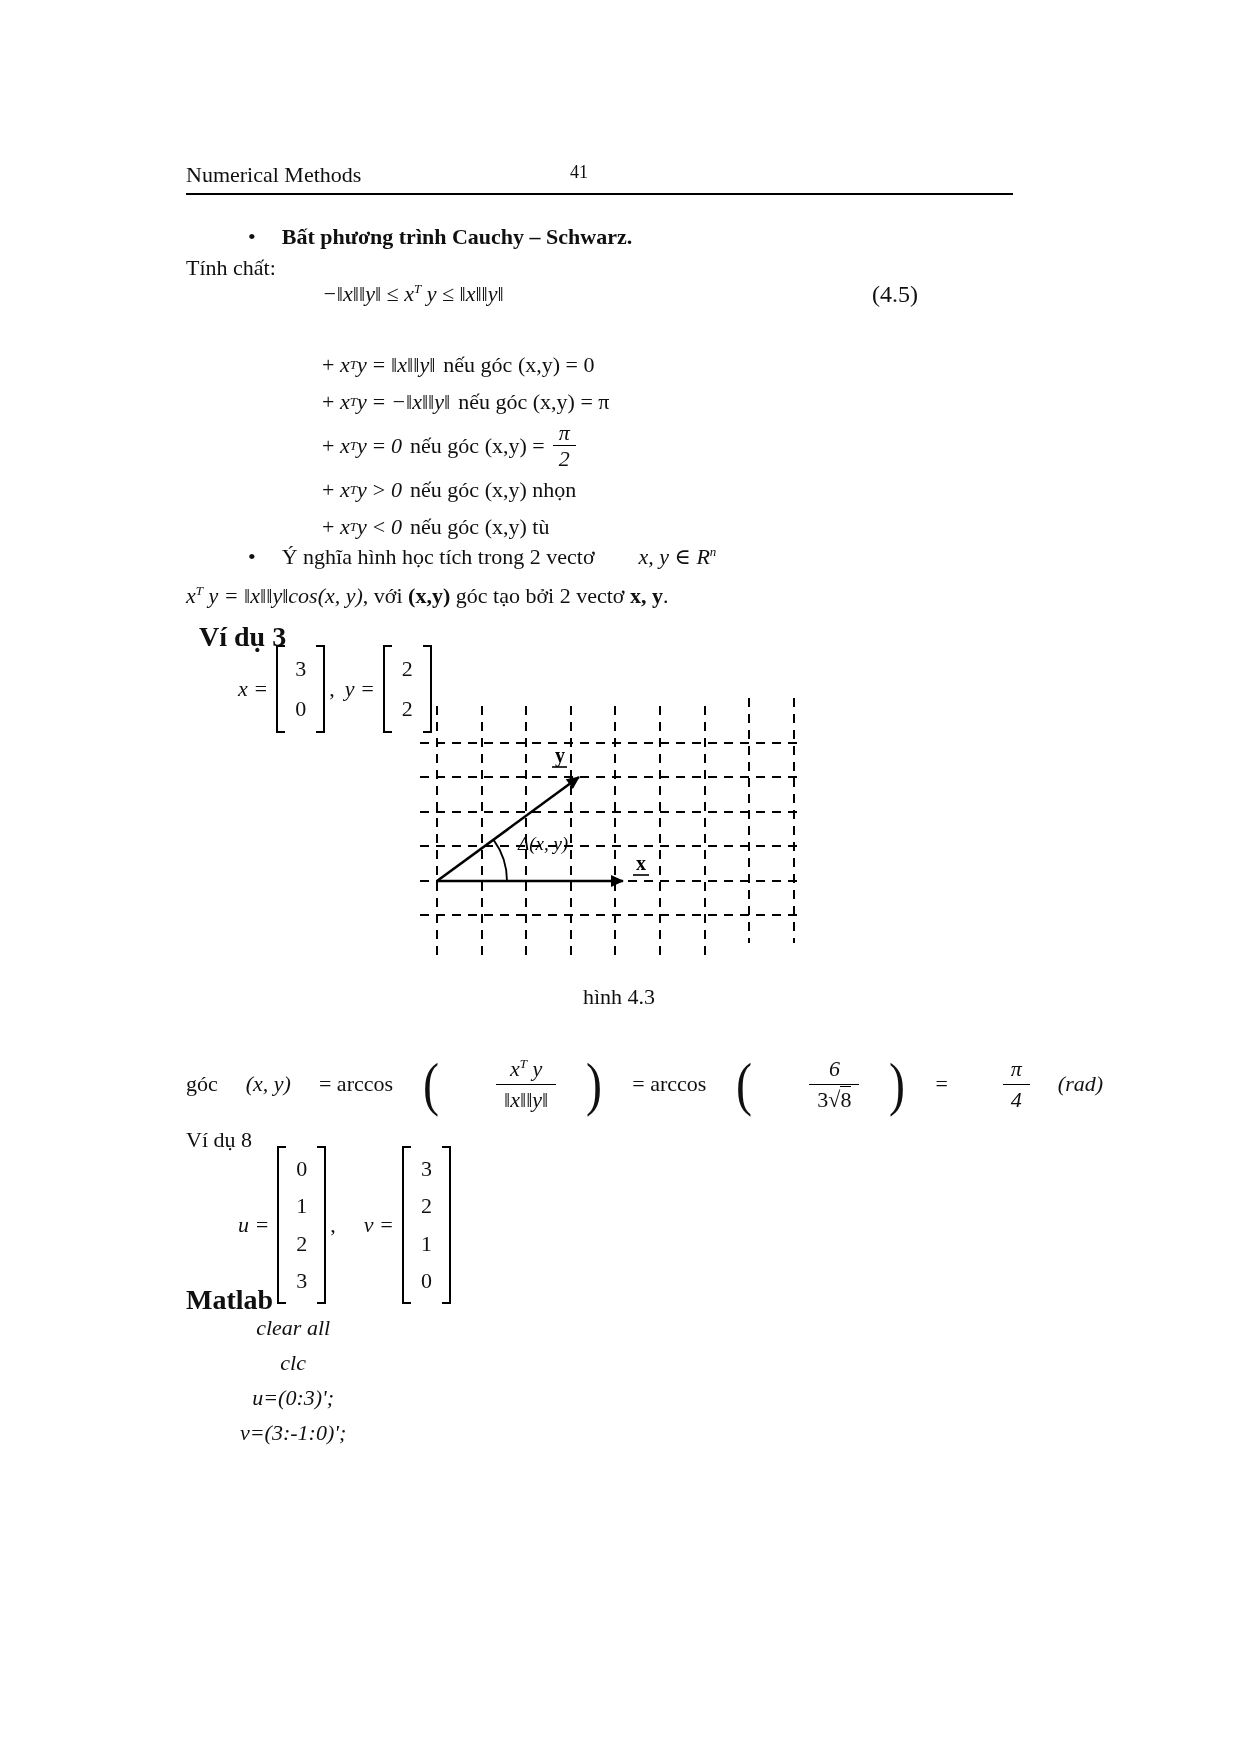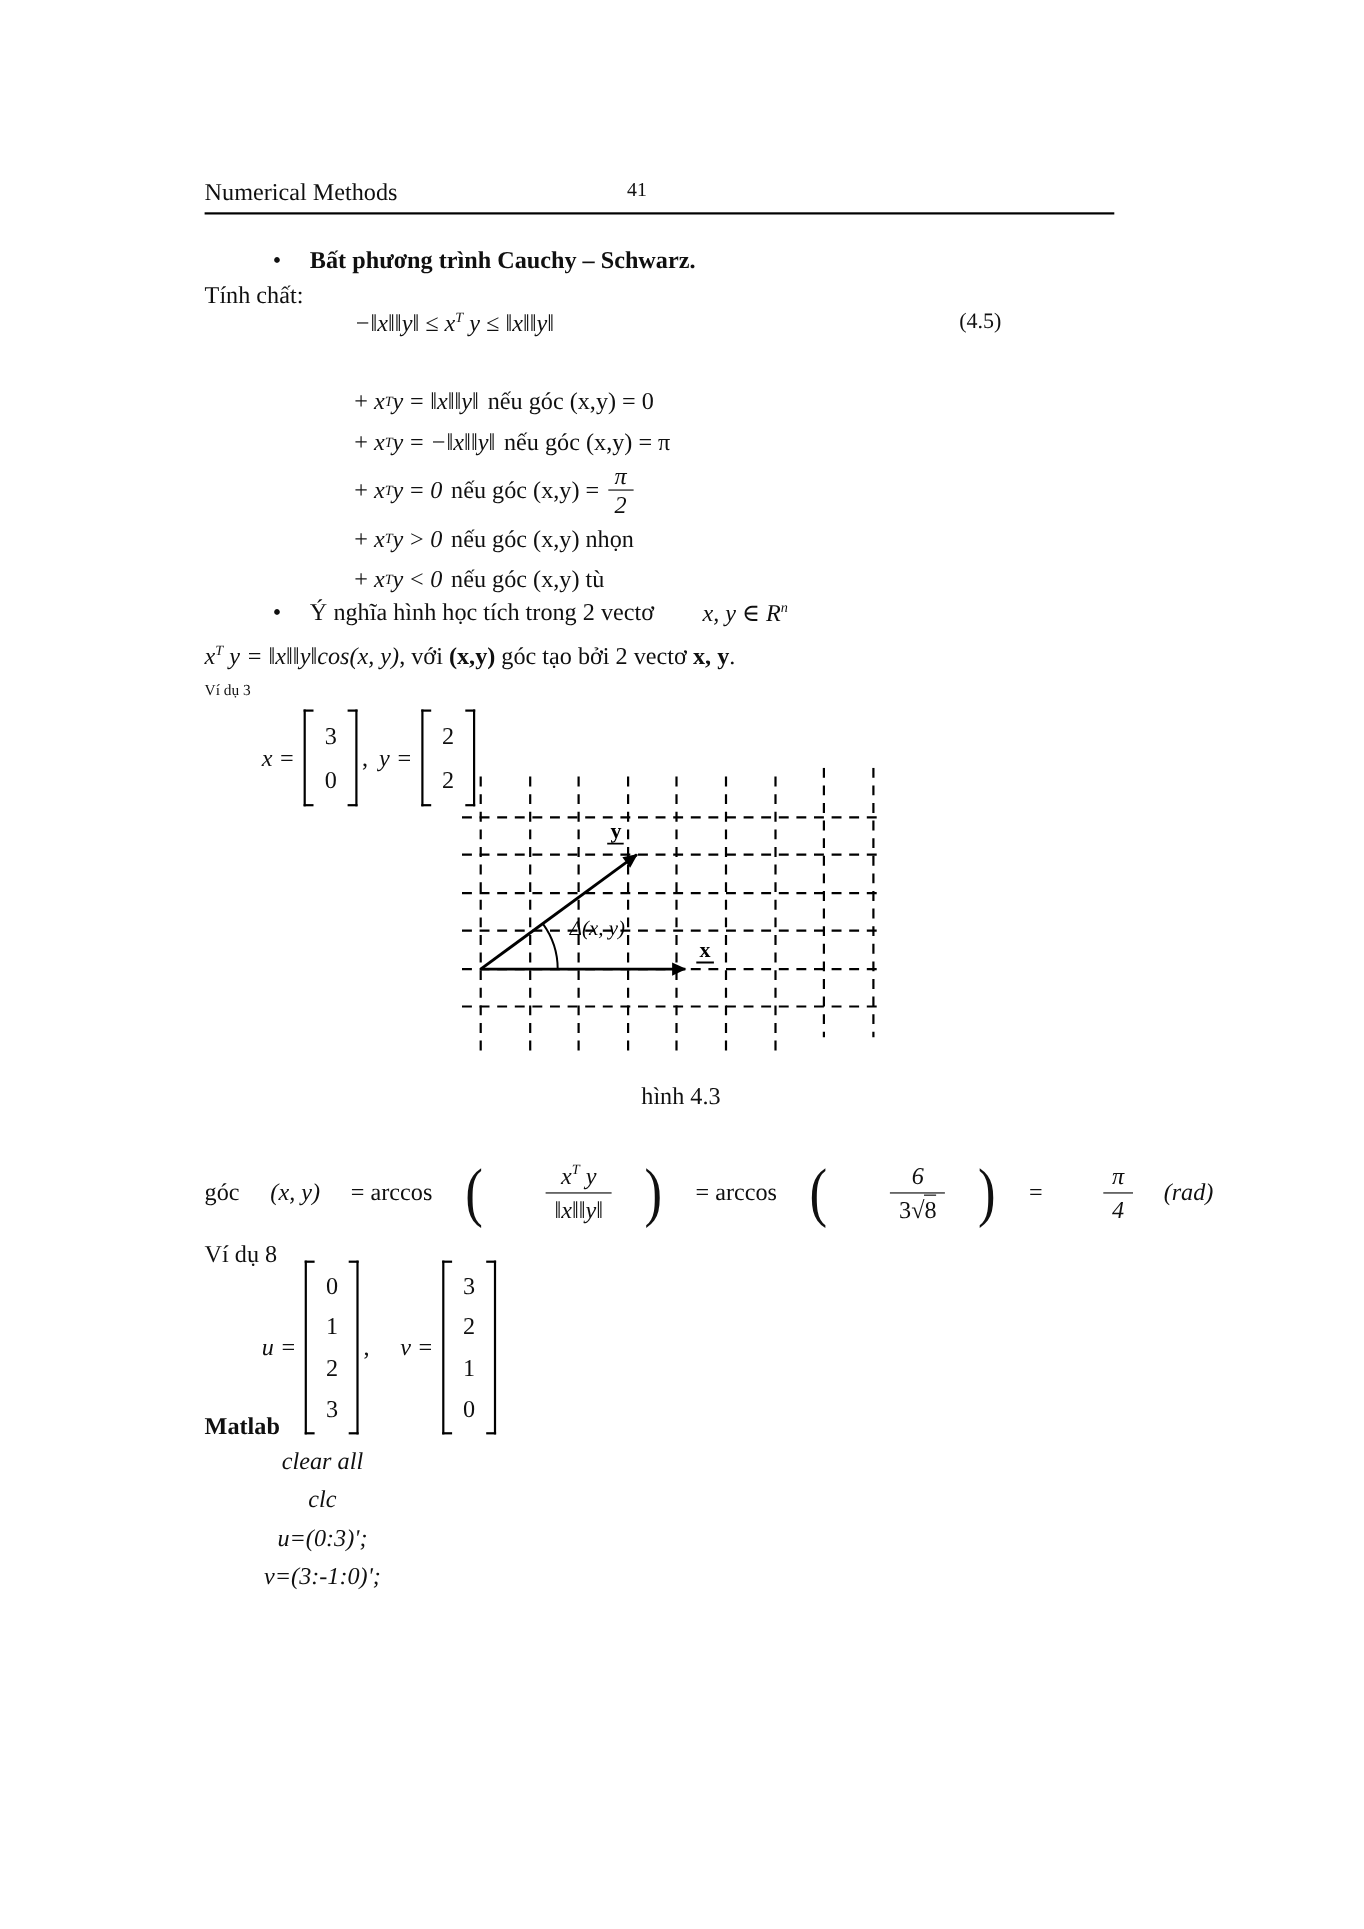--- a/index.html
+++ b/index.html
@@ -22,40 +22,40 @@
 
   .b1 { left:248px; top:224px; }
   .b1 .bullet-text { font-weight:bold; }
   .b2 { left:248px; top:544px; }
   .b2 .math-tail { margin-left:44px; font-style:italic; }
 
   .tinhchat { position:absolute; left:186px; top:255px; font-size:22px; }
 
   
   .eq45 { position:absolute; left:322px; top:281px; font-size:22px; font-style:italic; }
-  .eq45-num { position:absolute; left:872px; top:281px; font-size:20px; }
+  .eq45-num { position:absolute; left:872px; top:281px; font-size:24px; }
 
   
   .props { position:absolute; left:322px; top:346px; }
   .pline { display:flex; align-items:center; min-height:37px; font-size:22px; }
   .pline .m { font-style:italic; }
   .pline .cond { font-style:normal; margin-left:8px; }
   .pline .rel { margin:0 6px; }
 
   .frac { display:inline-flex; flex-direction:column; align-items:center; text-align:center;
           vertical-align:middle; font-style:italic; line-height:1.15; }
   .frac .fnum { padding:0 6px; }
   .frac .fden { border-top:1.8px solid #000; padding:0 6px; }
   .pline .frac { margin-left:8px; }
 
   
   .cosline { position:absolute; left:186px; top:583px; font-size:22px; }
   .cosline .m { font-style:italic; }
 
-  .vidu3 { position:absolute; left:186px; top:621px; font-size:14px; }
+  .vidu3 { position:absolute; left:199px; top:621px; font-size:28px;font-weight:bold; }
   .vidu4 { position:absolute; left:186px; top:1127px; font-size:22px; }
 
   
   .vecrow { position:absolute; display:flex; align-items:center; font-size:22px; }
   .vr3 { left:238px; top:645px; }
   .vr4 { left:238px; top:1146px; }
   .veclabel { font-style:italic; margin-right:8px; }
   .vecsep { margin:0 10px 0 4px; }
   .vec { display:inline-flex; align-items:stretch; }
   .vec .br { width:9px; }
@@ -70,21 +70,21 @@
   svg text { font-family:"Liberation Serif","DejaVu Serif",serif; }
 
   
   .gocline { position:absolute; left:186px; top:1036px; height:96px; display:flex; align-items:center; font-size:22px;gap:24px; }
   .gocline > * { margin-right:4px; }
   .bp { font-size:60px; font-weight:400; line-height:0.9; transform:scaleX(.8); }
   .gocline .frac .fnum, .gocline .frac .fden { padding:2px 8px;margin-left:27px; }
   .radicand { border-top:1.8px solid #000; }
 
   
-  .matlab-title { position:absolute; left:186px; top:1284px; font-size:22px; font-weight:bold;text-align:center; }
+  .matlab-title { position:absolute; left:186px; top:1284px; font-size:28px; font-weight:bold;text-align:center; }
   .codeblock { position:absolute; left:240px; top:1310px; font-size:22px; font-style:italic;text-align:center; }
   .codeblock div { line-height:35px; }
 </style>
 </head>
 <body>
 
 <div class="page">
 
   <div class="hdr-title">Numerical Methods</div>
   <div class="hdr-page">41</div>

